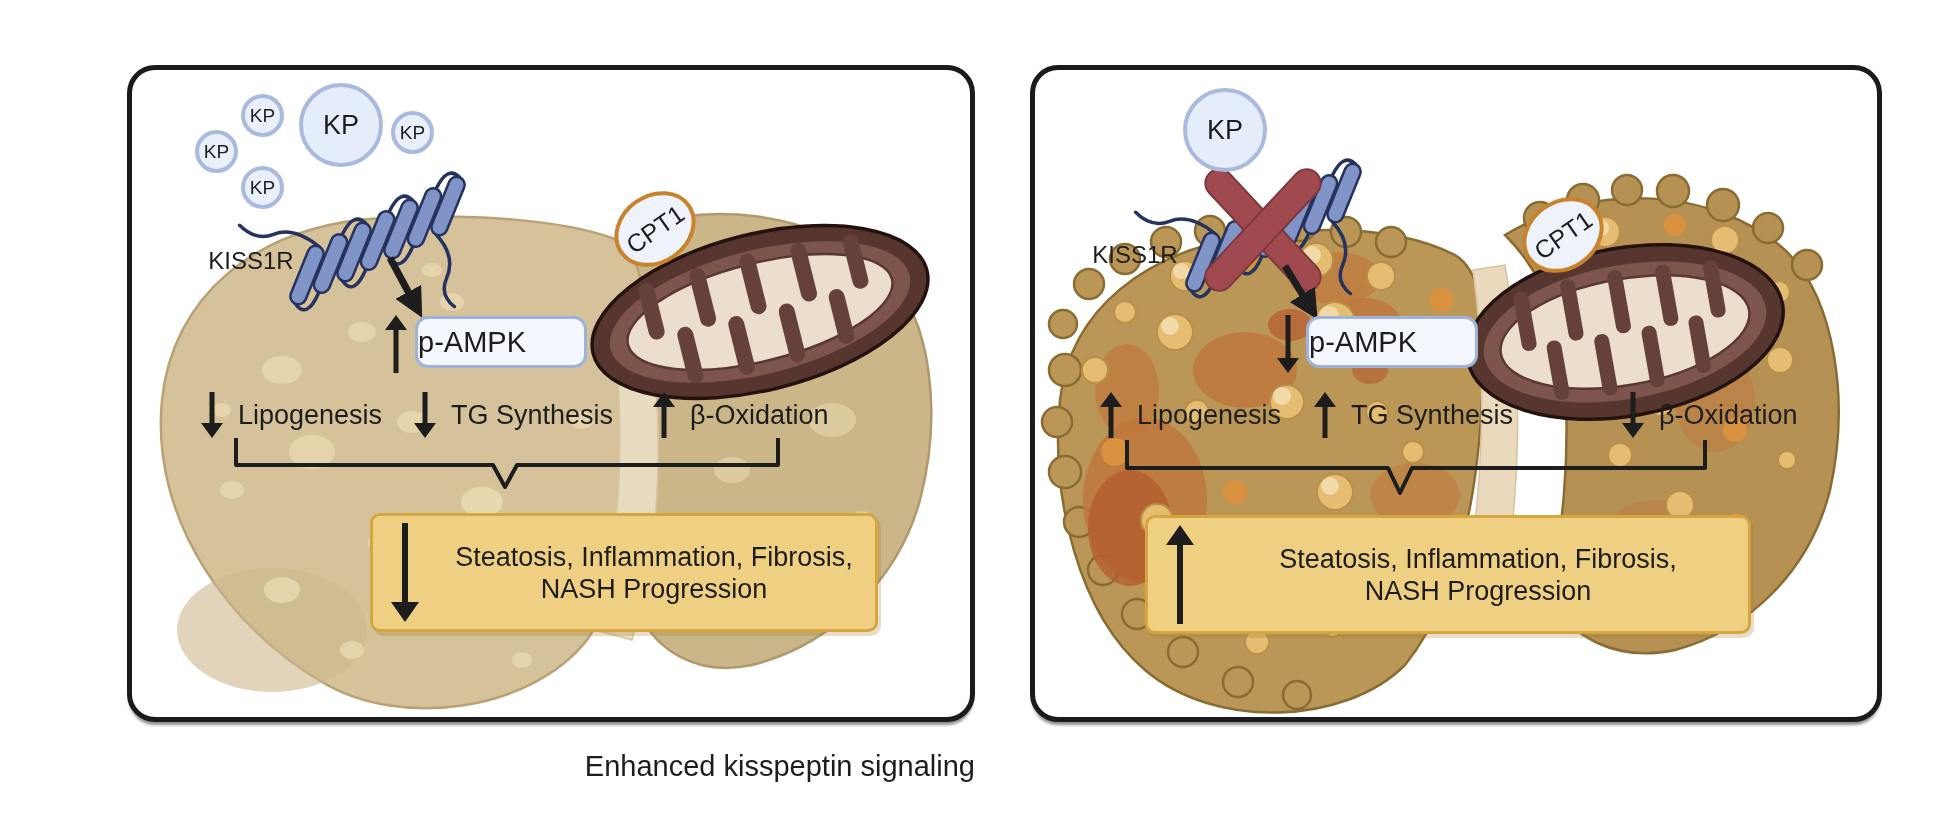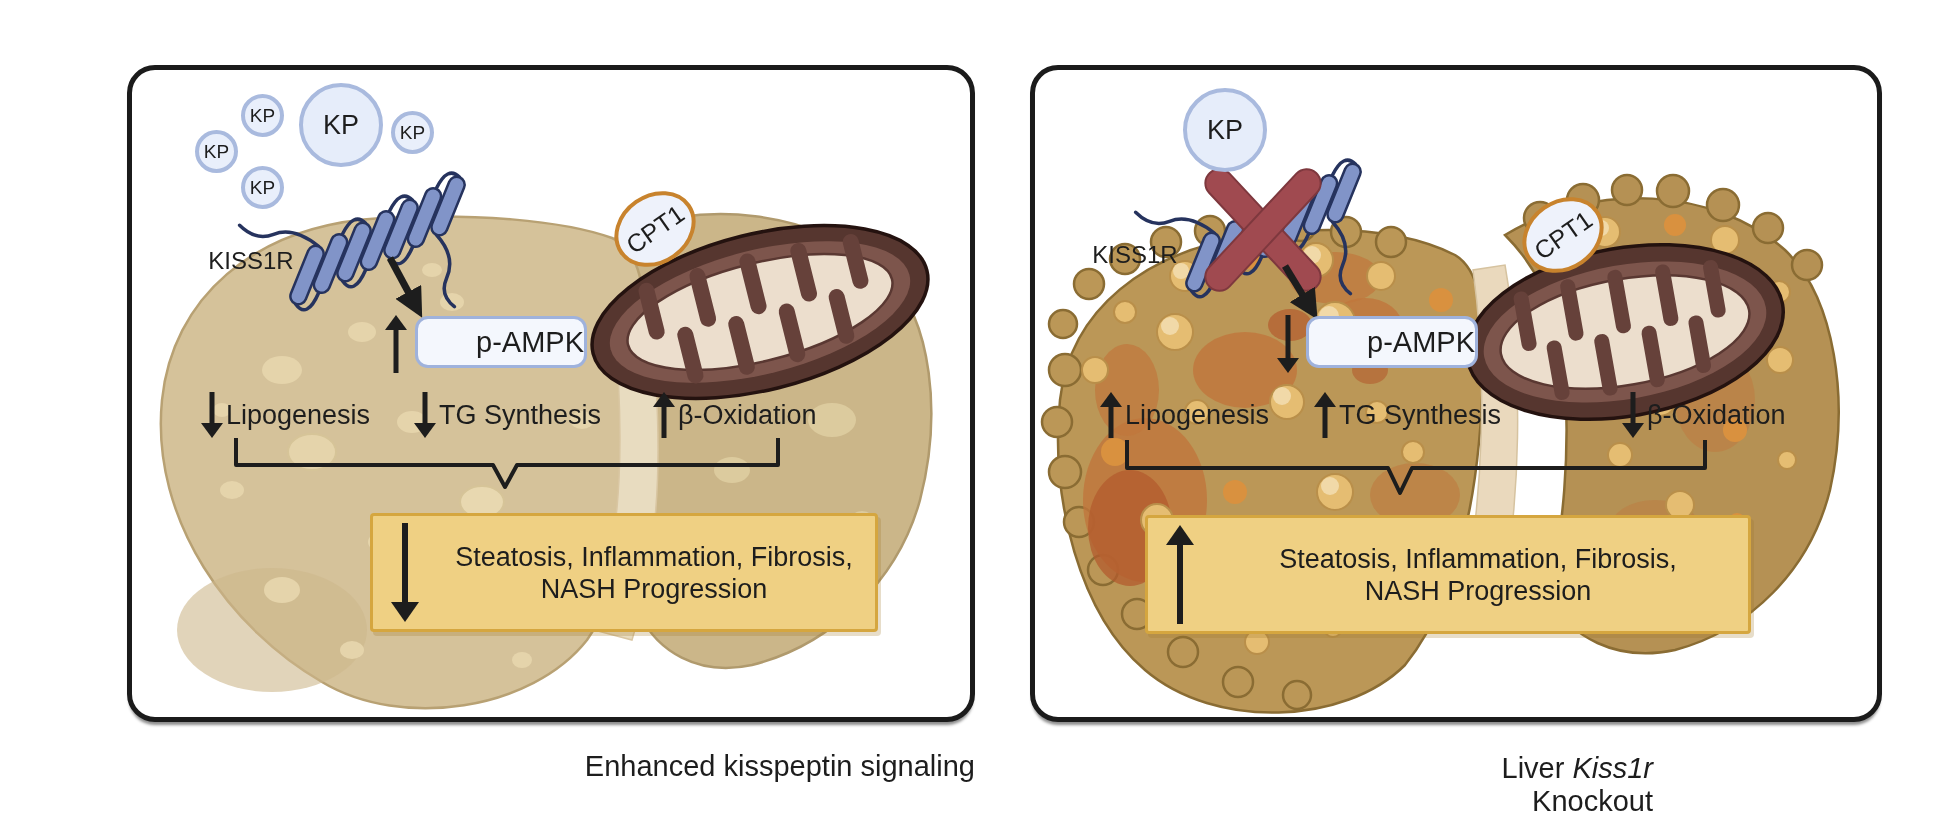--- a/index.html
+++ b/index.html
@@ -13,21 +13,21 @@
   
   .kp{position:absolute;border-radius:50%;background:#e9effb;border:4px solid #a9bade;
       display:flex;align-items:center;justify-content:center;box-sizing:border-box;
       font-size:19px;color:#1d1d1d;}
   .kp.big{font-size:27px;background:#e6edfa;}
 
   .lab{position:absolute;font-size:24px;color:#1d1d1d;text-align:center;}
 
   
   .ampk{position:absolute;width:172px;height:52px;background:#f4f7fd;border:3px solid #9fb2dc;
-        border-radius:13px;display:flex;align-items:center;justify-content:flex-end;
+        border-radius:13px;display:flex;align-items:center;justify-content:flex-start;
         font-size:29px;box-sizing:border-box;}
 
   
   .varrow{position:absolute;}
   .varrow::before{content:"";position:absolute;left:50%;transform:translateX(-50%);
                   width:5px;background:#1d1d1d;}
   .varrow.down::before{top:0;bottom:13px;}
   .varrow.down::after{content:"";position:absolute;bottom:0;left:50%;transform:translateX(-50%);
                       border-left:11px solid transparent;border-right:11px solid transparent;
                       border-top:15px solid #1d1d1d;}
@@ -35,27 +35,27 @@
   .varrow.up::after{content:"";position:absolute;top:0;left:50%;transform:translateX(-50%);
                     border-left:11px solid transparent;border-right:11px solid transparent;
                     border-bottom:15px solid #1d1d1d;}
   .varrow.lg::before{width:6px;}
   .varrow.lg.down::before{bottom:18px;}
   .varrow.lg.up::before{top:18px;}
   .varrow.lg.down::after{border-left-width:14px;border-right-width:14px;border-top-width:20px;}
   .varrow.lg.up::after{border-left-width:14px;border-right-width:14px;border-bottom-width:20px;}
 
   
-  .effect{position:absolute;top:322px;height:46px;display:flex;align-items:center;gap:2px;}
+  .effect{position:absolute;top:322px;height:46px;display:flex;align-items:center;gap:14px;}
   .effect .varrow{position:relative;width:24px;height:46px;flex:0 0 24px;}
   .effect .elab{font-size:27px;white-space:nowrap;}
 
   
   .outcome{position:absolute;height:119px;background:#efd083;border:3px solid #d5a63f;
-           border-radius:4px;box-sizing:border-box;box-shadow:3px 4px 0 rgba(160,120,40,.25);}
+           border-radius:10px;box-sizing:border-box;box-shadow:3px 4px 0 rgba(160,120,40,.25);}
   .outcome .varrow{left:16px;top:7px;bottom:7px;width:32px;}
   .outcome .otext{position:absolute;left:70px;right:10px;top:0;bottom:0;display:flex;
                   flex-direction:column;align-items:center;justify-content:center;
                   font-size:27px;line-height:32px;text-align:center;}
 
   .caption{position:absolute;font-size:29px;text-align:right;color:#1d1d1d;}
   .caption em{font-style:italic;}
   .caption .cline{line-height:33px;}
 </style>
 </head>
@@ -403,19 +403,13 @@
       <div class="otext">
         <span>Steatosis, Inflammation, Fibrosis,</span>
         <span>NASH Progression</span>
       </div>
     </div>
   </section>
 
   <div class="caption" style="left:127px;top:750px;width:848px;">
     <span>Enhanced kisspeptin signaling</span>
   </div>
-  <div class="caption" style="left:1153px;top:752px;width:500px;">
-    <div class="cline">
-      <span>Liver</span>&nbsp;<em>Kiss1r</em>
-    </div>
-    <div class="cline">Knockout</div>
-  </div>
 </div>
 
 </body></html>

